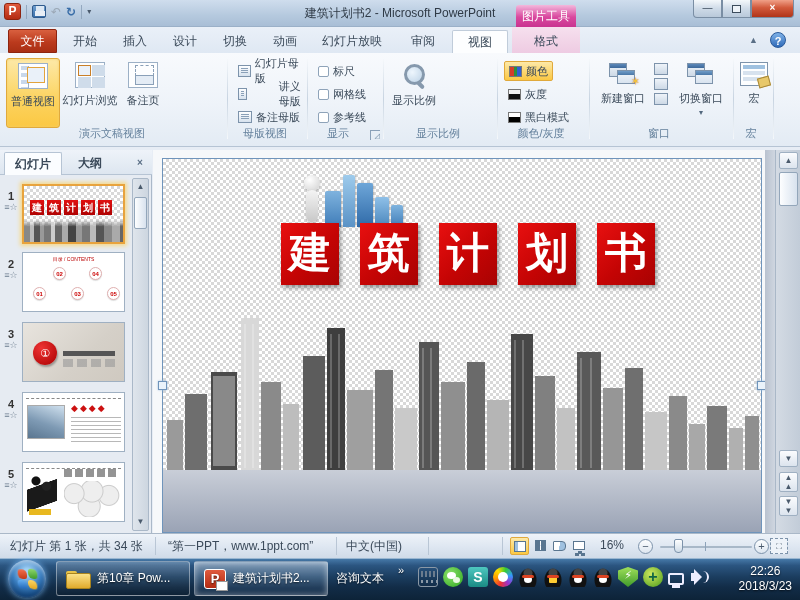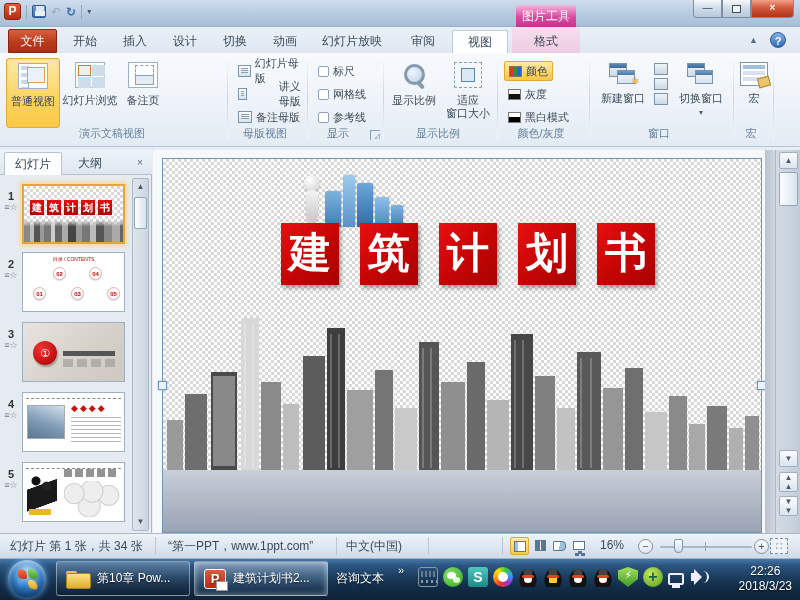--- a/index.html
+++ b/index.html
@@ -78,21 +78,21 @@
   .win-ico .w2:before { content:""; display:block; height:4px; background:linear-gradient(#6f9cc8,#4a78a8); }
   .spark { position:absolute; right:-2px; bottom:-2px; color:#f2c23a; font-size:11px; text-shadow:0 0 2px #b77; }
   .macro-ico { display:inline-block; width:28px; height:24px; background:#fdfeff; border:1px solid #7d93ab; position:relative; }
   .macro-ico:before { content:""; position:absolute; left:2px; top:2px; right:2px; height:4px; background:#9fc1e0; box-shadow:0 6px 0 #d7e2ee,0 12px 0 #d7e2ee; }
   .macro-ico:after { content:""; position:absolute; right:-3px; bottom:-2px; width:10px; height:8px; background:#e8c86a; border:1px solid #a8883a; transform:rotate(-15deg); }
   .tiny-ico { width:14px; height:12px; border:1px solid #7d93ab; background:linear-gradient(#eef3f9,#cdd9e6); margin-bottom:3px; }
   .dd-arrow { font-size:8px; color:#53687e; }
 
   
   .sidepanel { position:absolute; left:0; top:150px; width:152px; height:383px; background:#e6ebf2; border-right:1px solid #aab8c8; }
-  .ptabs { position:absolute; left:0; top:0; width:152px; height:25px; background:linear-gradient(#eef3f9,#dde6f0); border-bottom:1px solid #b6c4d4; }
+  .ptabs { position:absolute; left:0; top:0; width:152px; height:25px; background:linear-gradient(#eef3f9,#dde6f0); border-bottom:1px solid #b6c4d4;font-weight:bold; }
   .ptab { position:absolute; top:2px; height:23px; line-height:22px; text-align:center; font-size:12px; color:#3b4a5a; }
   .ptab.active { background:#fbfdff; border:1px solid #b6c4d4; border-bottom:none; border-radius:2px 2px 0 0; }
   .pclose { position:absolute; right:4px; top:5px; width:16px; height:15px; text-align:center; line-height:14px; color:#5a6f86; font-size:10px; border:1px solid transparent; }
   .thumb-wrap { position:absolute; left:3px; width:16px; text-align:center; }
   .thumb-num { font-weight:bold; font-size:11px; color:#333; }
   .thumb-star { font-size:9px; color:#6b7c8e; }
   .thumb { position:absolute; left:22px; width:103px; height:60px; background:#fff; border:1px solid #9fb0c2; overflow:hidden; }
   .thumb.selected { border:2px solid #e8a33d; box-shadow:0 0 4px 2px #f5d98f; }
   .checker { background-color:#fff; background-image:
       linear-gradient(45deg,#d8d8d8 25%,transparent 25%,transparent 75%,#d8d8d8 75%),
@@ -219,20 +219,21 @@
   <div class="titlebar">
     <div class="qat">
       <div class="ppt-logo">P</div>
       <div class="qat-sep"></div>
       <div class="icon-save"></div>
       <div class="icon-undo">↶</div>
       <div class="icon-redo">↻</div>
       <div class="qat-sep"></div>
       <div class="qat-dd">▾</div>
     </div>
+    <div class="title-text">建筑计划书2  -  Microsoft PowerPoint</div>
     <div class="ctx-header">图片工具</div>
     <div class="winbtns">
       <div class="winbtn min">—</div>
       <div class="winbtn"><span class="restore-glyph"></span></div>
       <div class="winbtn close">×</div>
     </div>
   </div>
 
   <div class="tabrow">
     <div class="ctx-wash"></div>
@@ -301,24 +302,20 @@
       </div>
       <div class="glabel" style="right:16px;">显示</div>
       <div class="launcher">◿</div>
       <div class="gsep"></div>
     </div>
 
     <div class="rgroup" style="left:384px;width:114px;">
       <div class="bigbtn" style="left:4px;width:52px;">
         <span class="zoom-glass"></span>
         <div class="blabel">显示比例</div>
-      </div>
-      <div class="bigbtn" style="left:58px;width:52px;">
-        <span class="fit-ico"></span>
-        <div class="blabel"><span>适应</span><br><span>窗口大小</span></div>
       </div>
       <div class="glabel">显示比例</div>
       <div class="gsep"></div>
     </div>
 
     <div class="rgroup" style="left:498px;width:92px;">
       <div class="smallbtn hl" style="top:6px;">
         <span class="col-ico"></span>
         <span>颜色</span>
       </div>

